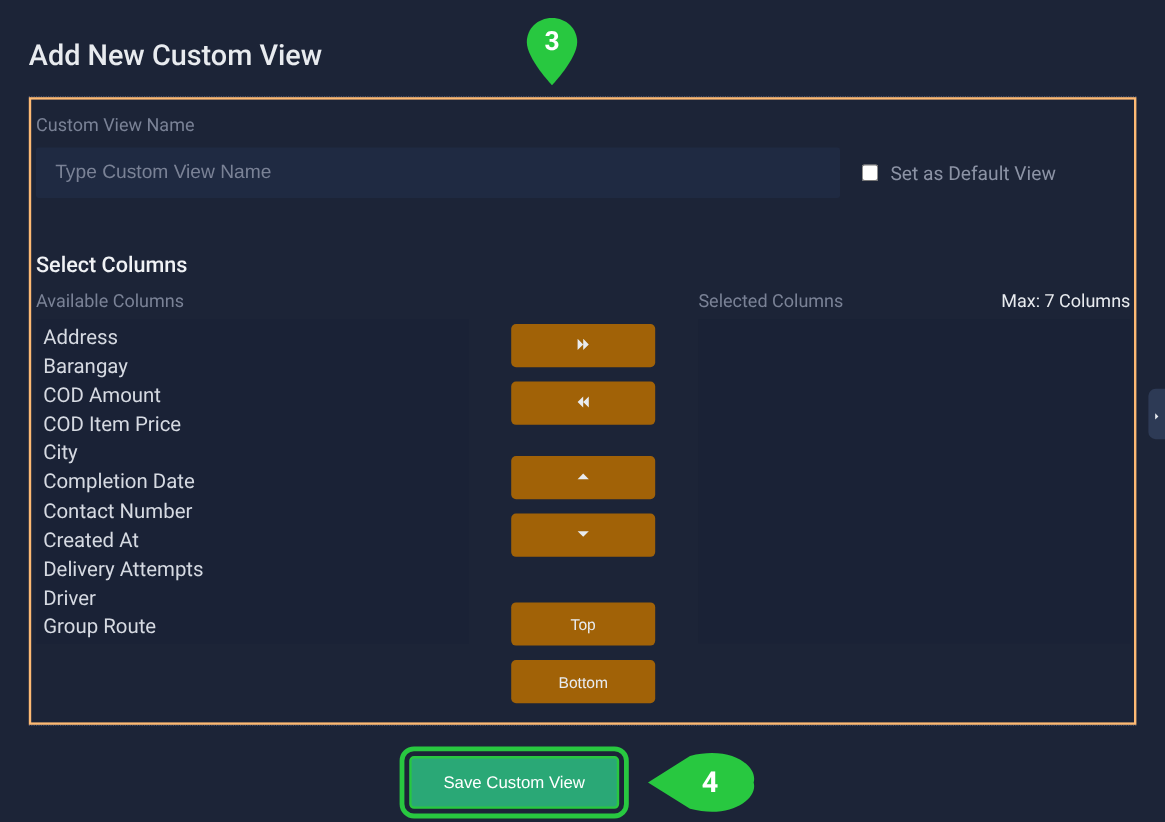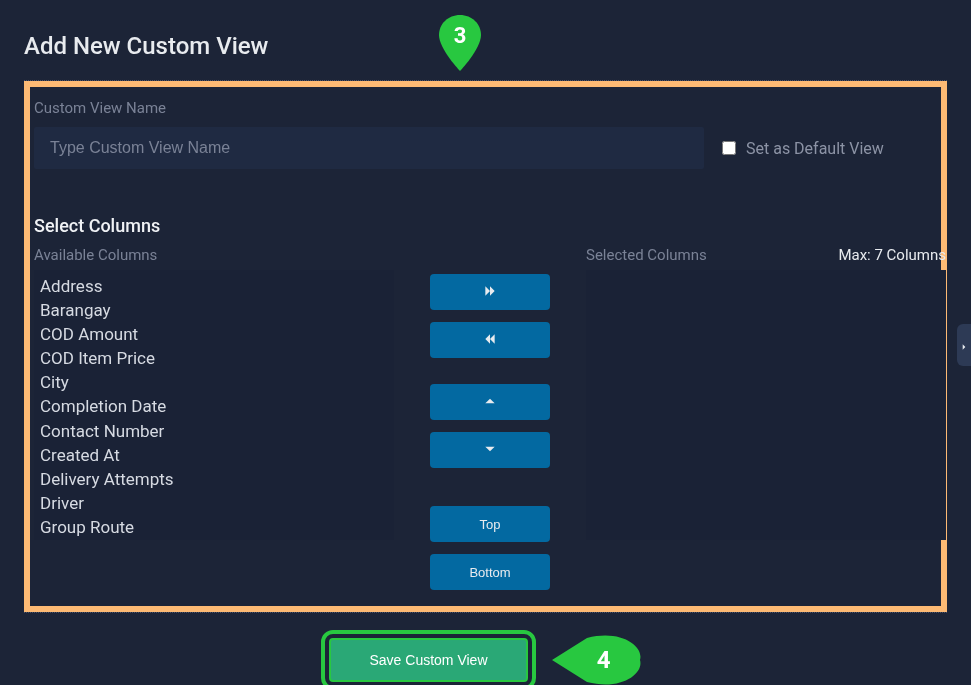--- a/index.html
+++ b/index.html
@@ -20,21 +20,21 @@
       font-size: 24px;
       font-weight: 500;
       margin-bottom: 20px;
     }
     .divider-dotted {
       border: none;
       border-top: 1px dotted #4a5268;
       margin-bottom: 0;
     }
     .panel {
-      border: 6px solid #fdba74;
+      border: 2px solid #fdba74;
       padding: 12px 0 16px 0;
       margin-top: 0;
       position: relative;
     }
     .panel-inner { padding: 0 4px 0 4px; }
     .label-txt {
       color: #7a8296;
       font-size: 15px;
       margin-bottom: 10px;
       display: block;
@@ -108,21 +108,21 @@
     .listbox::-webkit-scrollbar-track { background: transparent; }
     .listbox::-webkit-scrollbar-thumb { background: #4a5670; border-radius: 3px; }
     .btn-col {
       display: flex;
       flex-direction: column;
       gap: 12px;
       padding: 28px 36px 0 36px;
       align-items: center;
     }
     .move-btn {
-      background: #0369a1;
+      background: #a16207;
       border: none;
       color: #e8ebef;
       width: 120px;
       height: 36px;
       border-radius: 4px;
       font-size: 13px;
       cursor: pointer;
       display: flex;
       align-items: center;
       justify-content: center;
@@ -136,21 +136,21 @@
       align-items: center;
       margin-top: 22px;
       position: relative;
     }
     .save-btn {
       background: #2aa876;
       border: 2px solid #28c840;
       outline: 4px solid #28c840;
       outline-offset: 4px;
       color: #fff;
-      padding: 12px 38px;
+      padding: 12px 26px;
       font-size: 14px;
       border-radius: 4px;
       cursor: pointer;
     }
     .marker {
       position: absolute;
       width: 48px;
       height: 56px;
     }
     .marker svg { width: 100%; height: 100%; }

